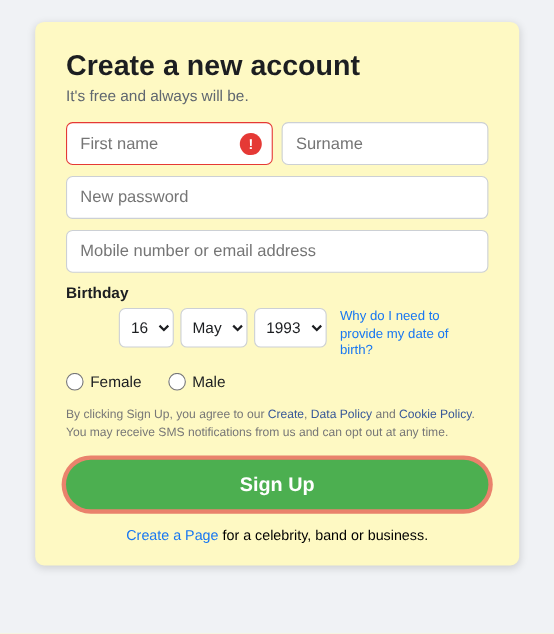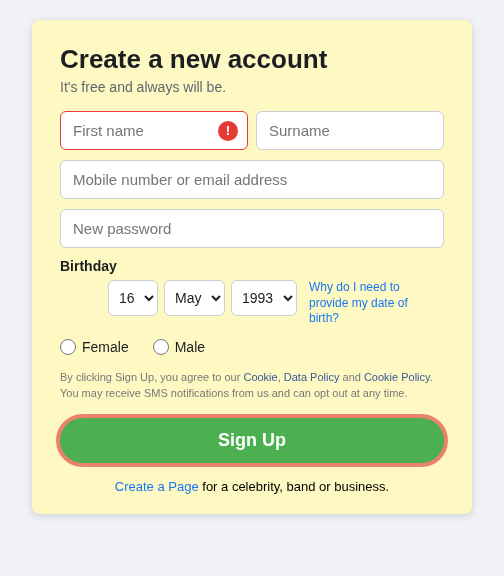--- a/index.html
+++ b/index.html
@@ -210,27 +210,27 @@
       <input type="text" class="input-error" placeholder="First name" style="">
       <span class="error-icon">!</span>
     </div>
     <div class="form-group">
       <input type="text" placeholder="Surname" style="">
     </div>
   </div>
 
   <div class="form-row">
     <div class="form-group full">
-      <input type="text" placeholder="Mobile number or email address" style="">
+      <input type="password" placeholder="New password" style="">
     </div>
   </div>
 
   <div class="form-row">
     <div class="form-group full">
-      <input type="password" placeholder="New password" style="">
+      <input type="text" placeholder="Mobile number or email address" style="">
     </div>
   </div>
 
   <div>
     <div class="birthday-label">Birthday</div>
     <div class="birthday-row">
       <div class="birthday-selects">
         <select>
           <option value="16" selected="">16</option>
           <option value="1">1</option><option value="2">2</option><option value="3">3</option>
@@ -269,21 +269,21 @@
       <input type="radio" name="gender" value="female" style="">
       <span>Female</span>
     </label>
     <label class="gender-option">
       <input type="radio" name="gender" value="male" style="">
       <span>Male</span>
     </label>
   </div>
 
   <div class="legal-text">
-    By clicking Sign Up, you agree to our <a>Cookie</a>, <a>Data Policy</a> and <a>Cookie Policy</a>. You may receive SMS notifications from us and can opt out at any time.
+    By clicking Sign Up, you agree to our <a>Create</a>, <a>Data Policy</a> and <a>Cookie Policy</a>. You may receive SMS notifications from us and can opt out at any time.
   </div>
 
   <button class="signup-btn">Sign Up</button>
 
   <div class="create-page-link">
     <a>Create a Page</a><span> for a celebrity, band or business.</span>
   </div>
 
 
 </div>

